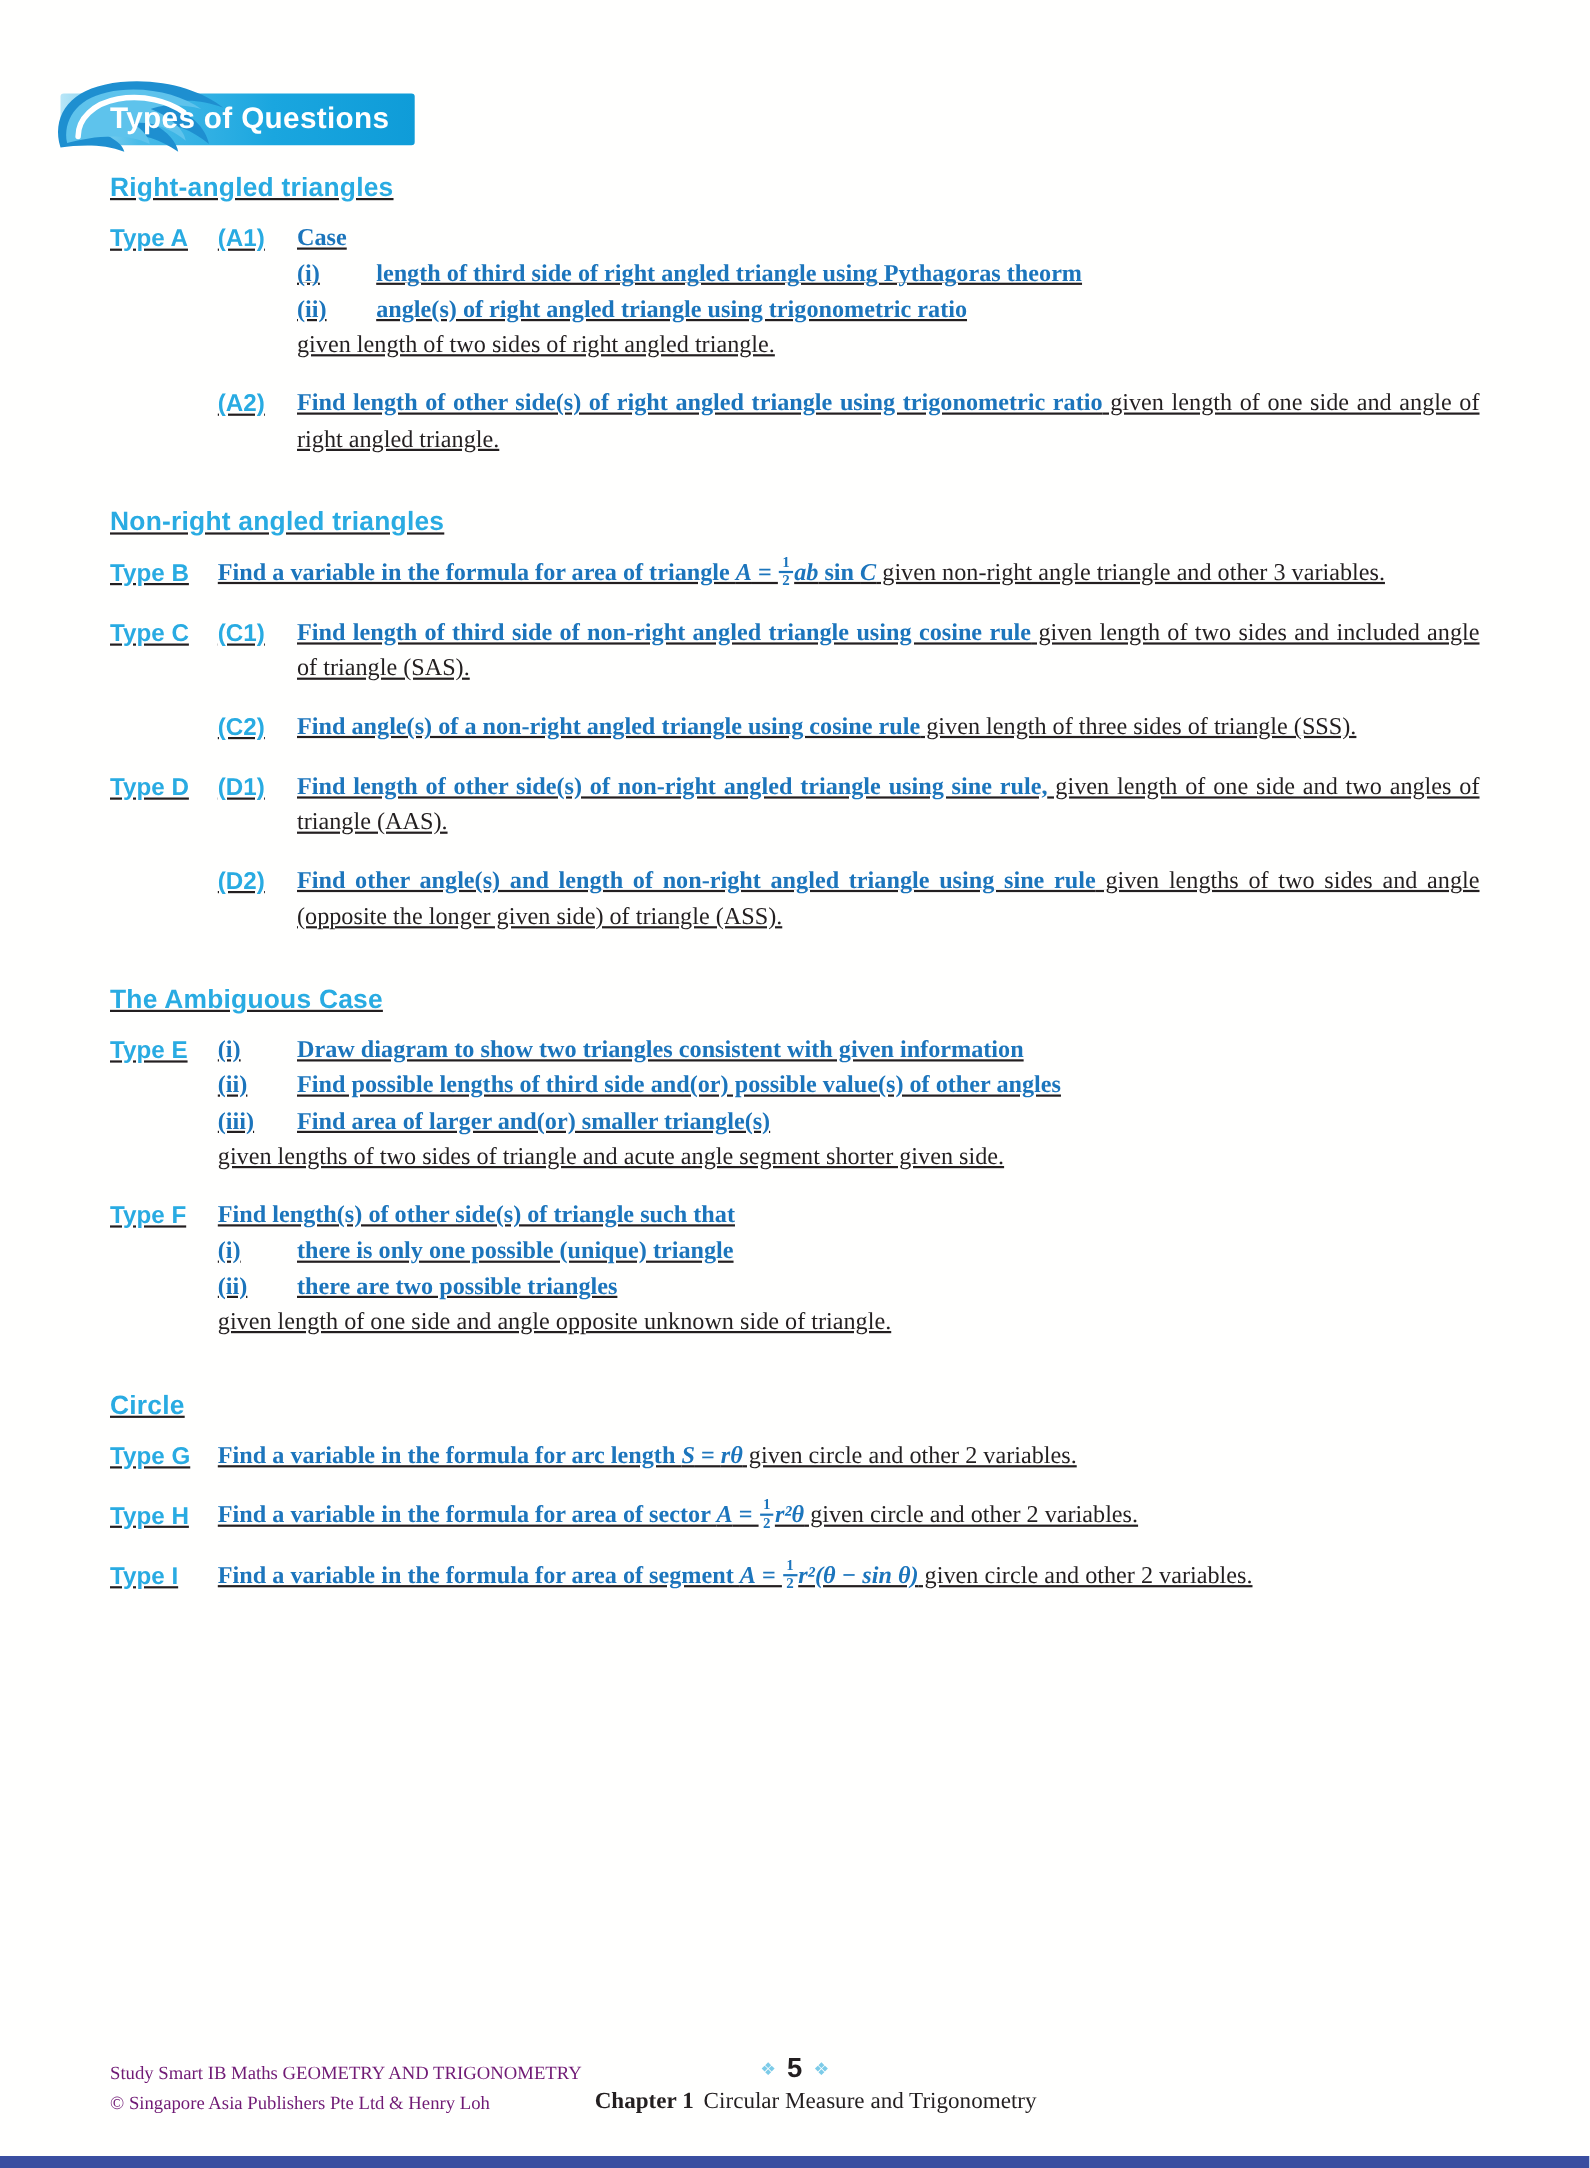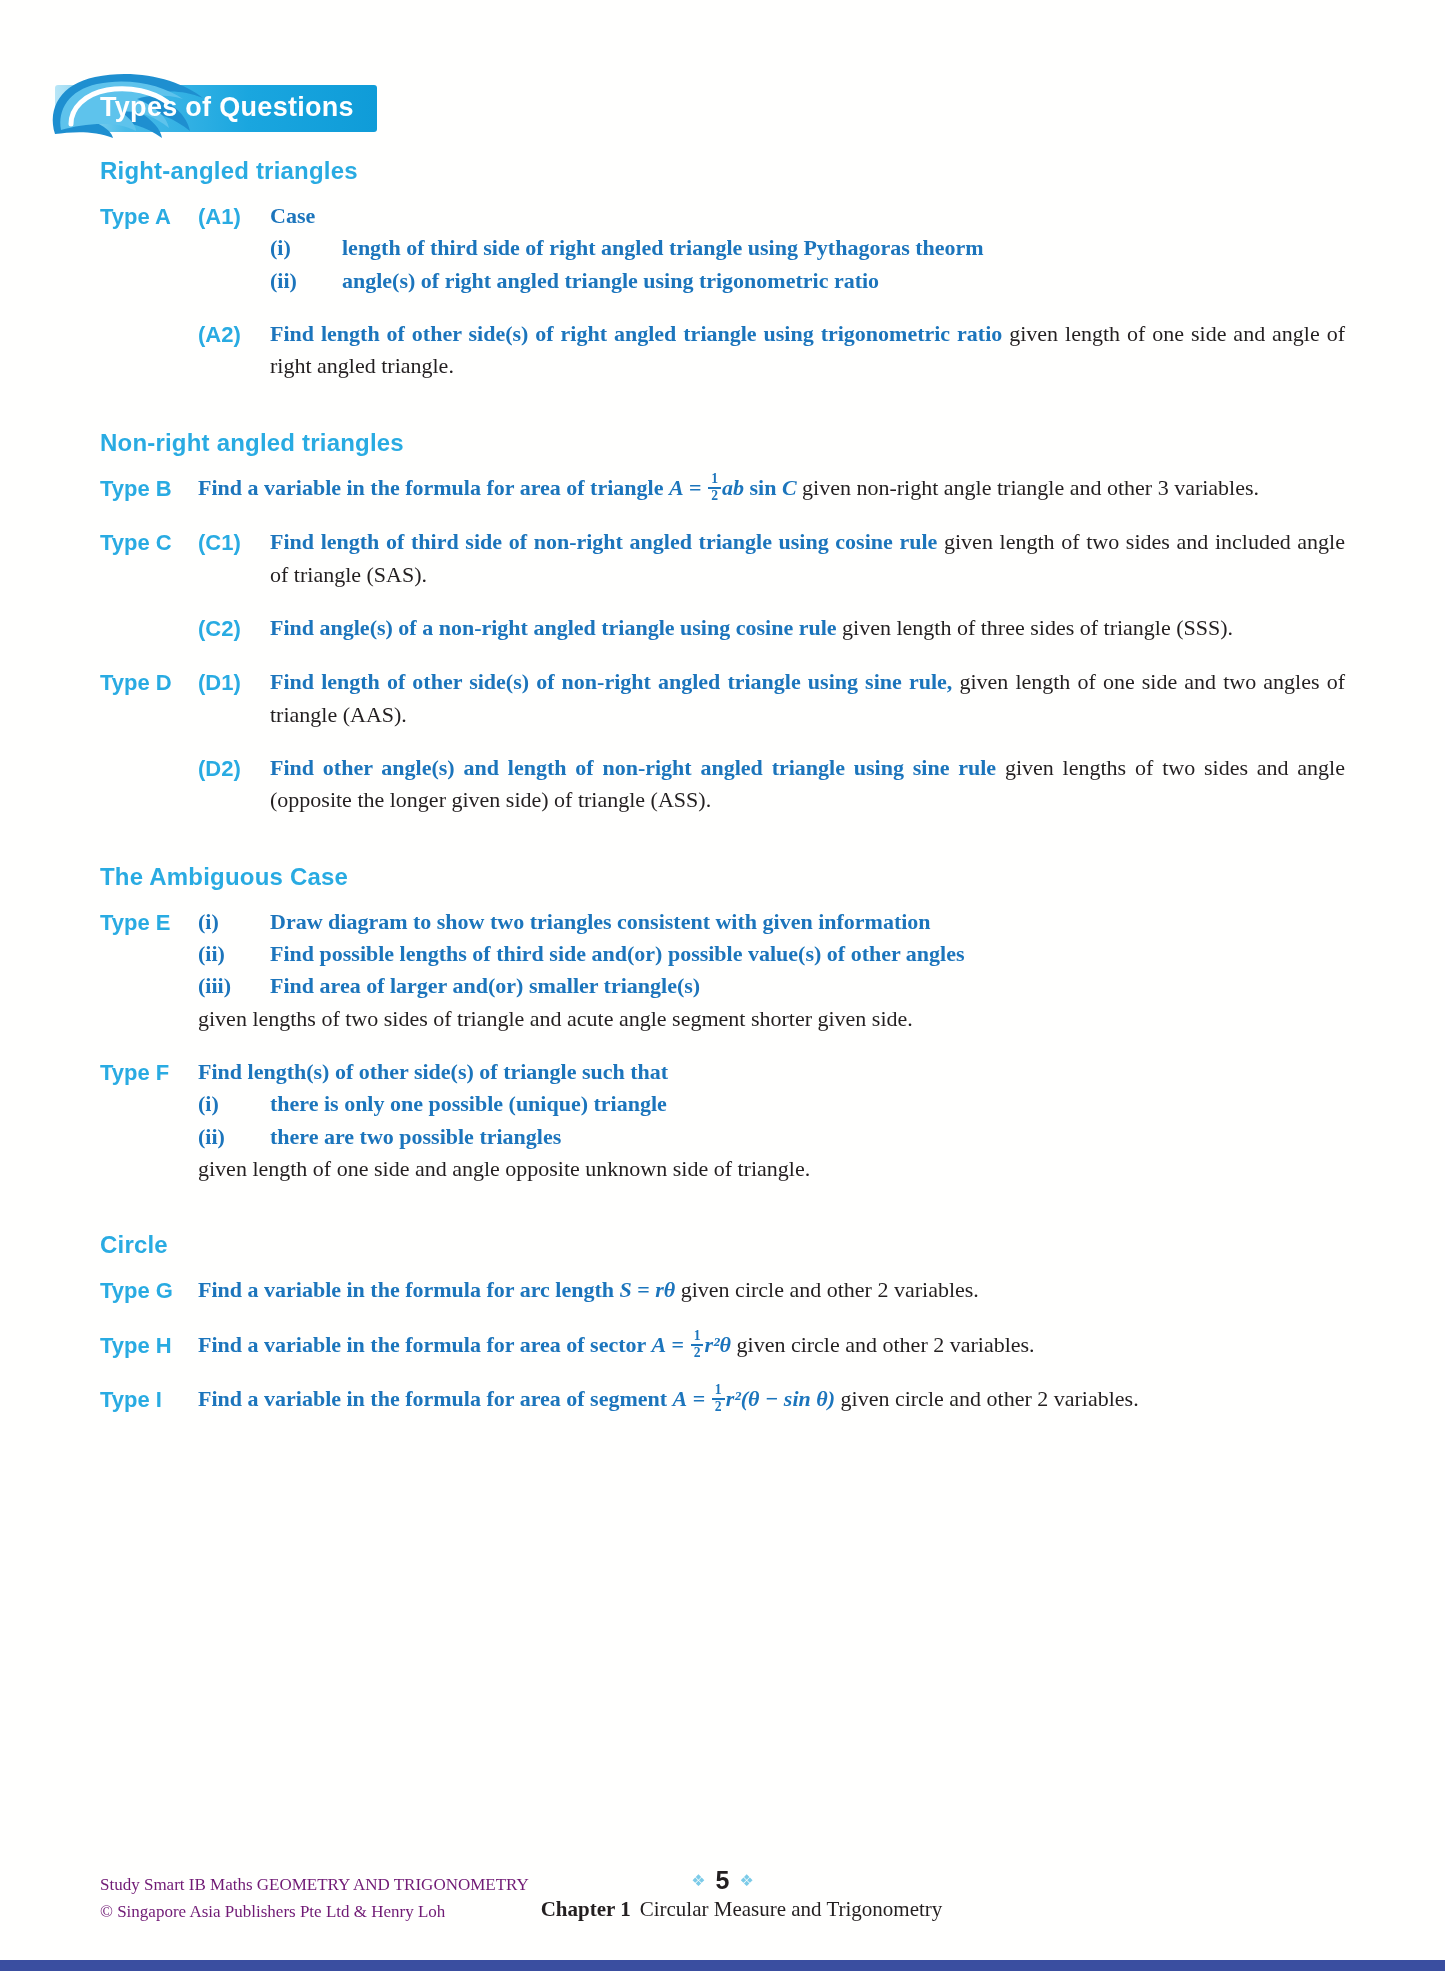--- a/index.html
+++ b/index.html
@@ -9,21 +9,21 @@
     color: #231f20;
     background: #ffffff;
   }
   .page {
     position: relative;
     width: 1445px;
     height: 1971px;
     background: #fffffe;
     overflow: hidden;
   }
-  .content { padding: 85px 100px 0 100px; }
+  .content { padding: 85px 100px 0 100px; text-decoration: underline; }
 
   
   .banner {
     position: relative;
     width: 322px;
     height: 47px;
     margin-left: -45px;
     border-radius: 3px;
     background: linear-gradient(90deg, #b9e6f7 0%, #49bbe8 22%, #1aa6df 60%, #0f9cd8 100%);
   }
@@ -142,20 +142,21 @@
       <div class="col-body">
         <p class="para blue">Case</p>
         <div class="item">
           <span class="inum blue">(i)</span>
           <span class="itext blue">length of third side of right angled triangle using Pythagoras theorm</span>
         </div>
         <div class="item">
           <span class="inum blue">(ii)</span>
           <span class="itext blue">angle(s) of right angled triangle using trigonometric ratio</span>
         </div>
+        <p class="para black">given length of two sides of right angled triangle.</p>
       </div>
     </div>
 
     <div class="row">
       <div class="col-type"></div>
       <div class="col-sub">(A2)</div>
       <div class="col-body">
         <p class="para"><span class="blue">Find length of other side(s) of right angled triangle using trigonometric ratio</span><span class="black"> given length of one side and angle of right angled triangle.</span></p>
       </div>
     </div>

